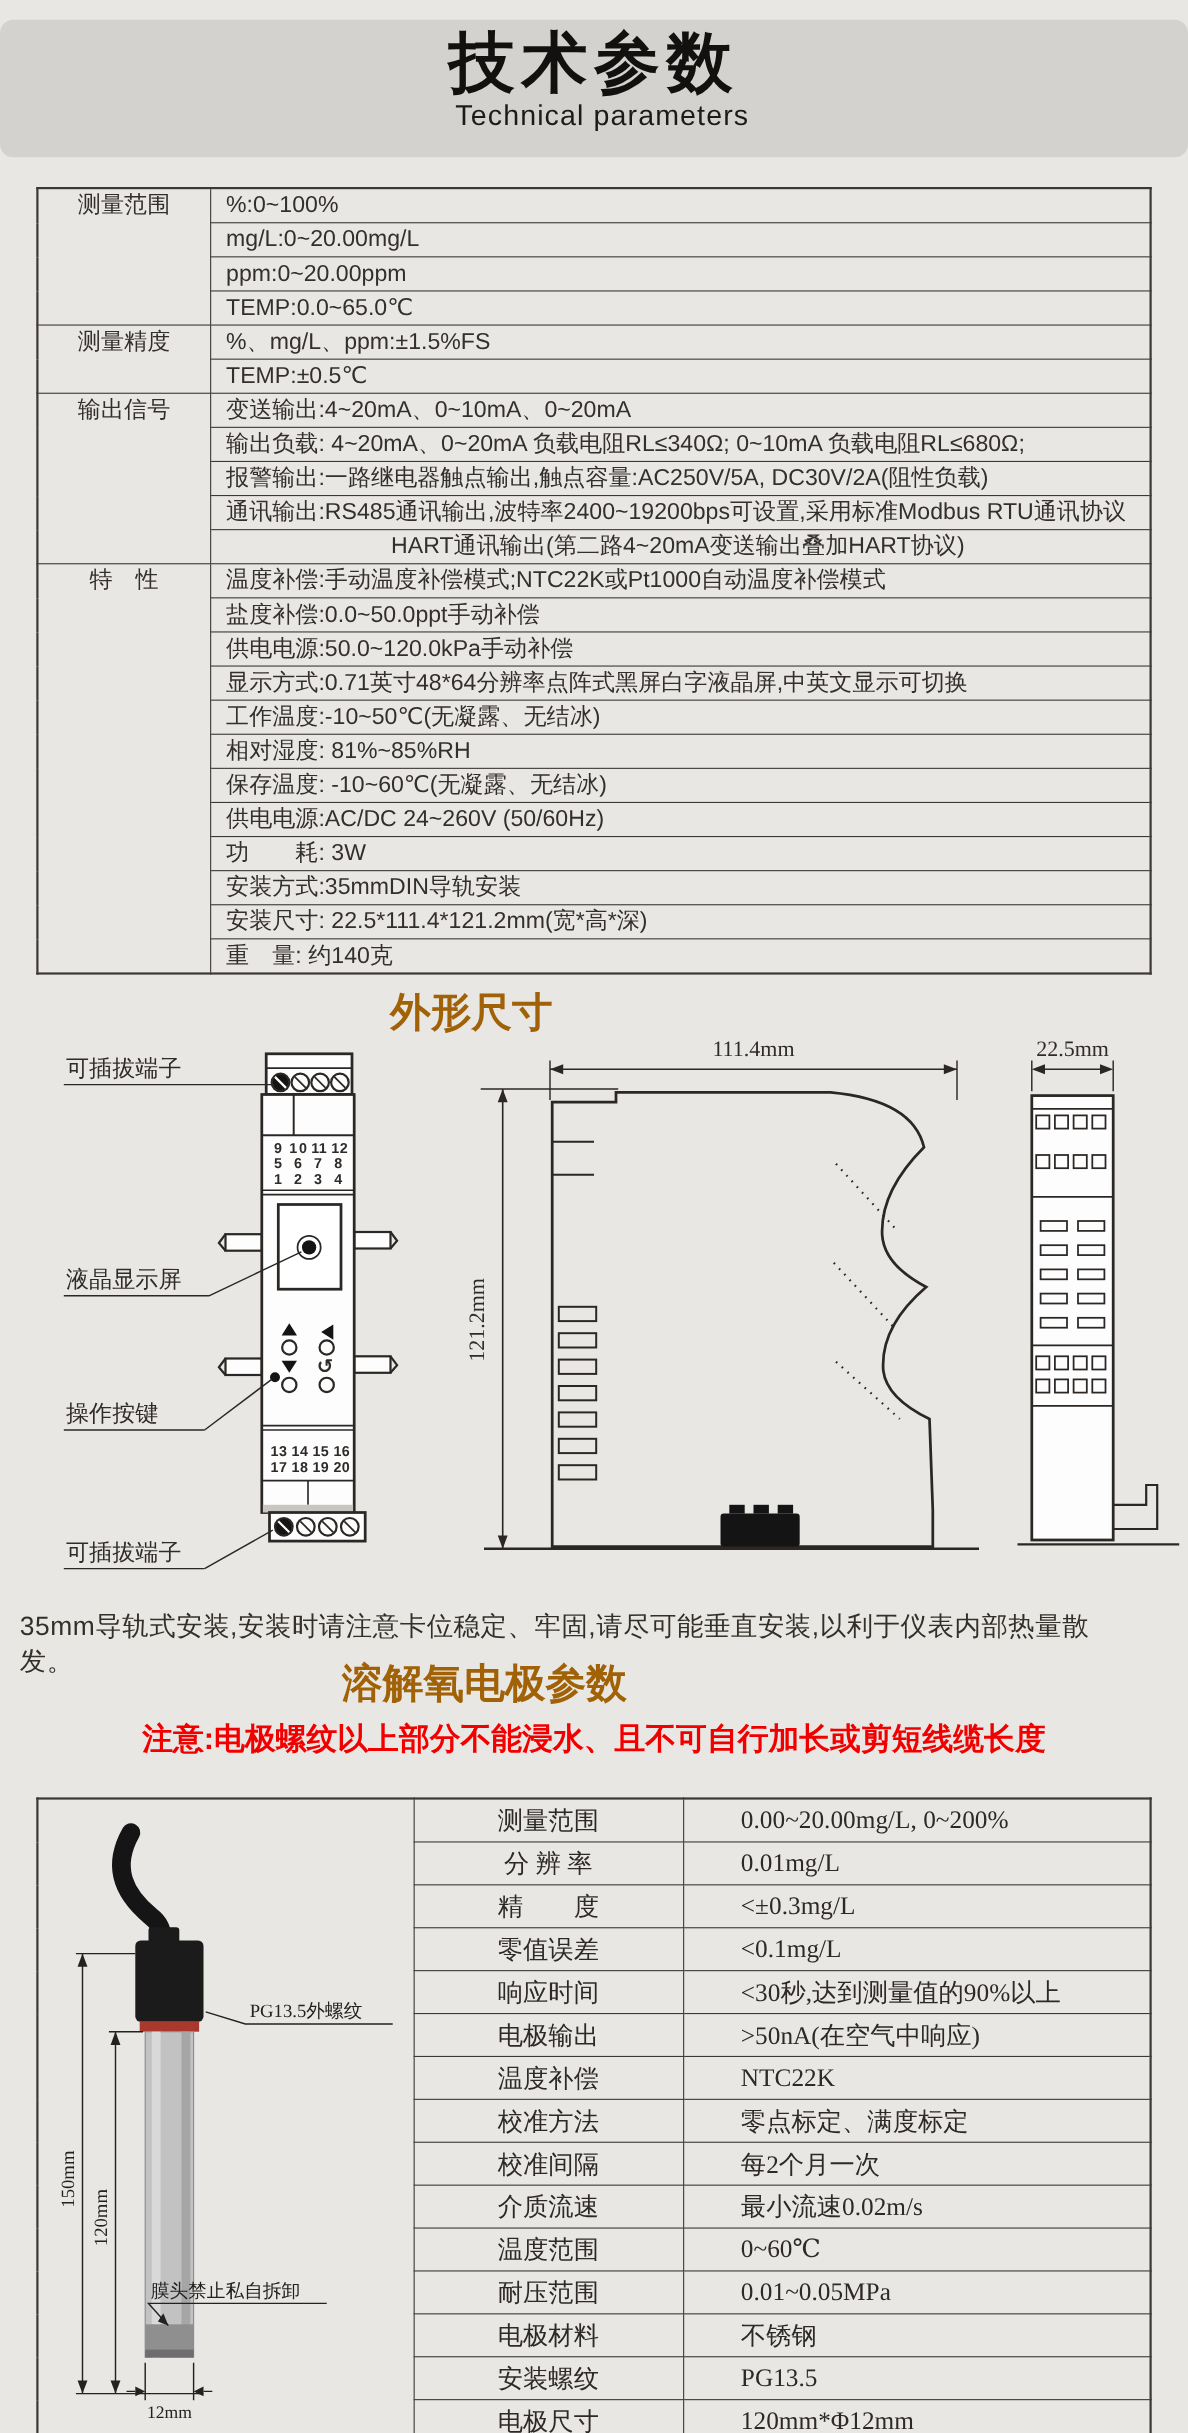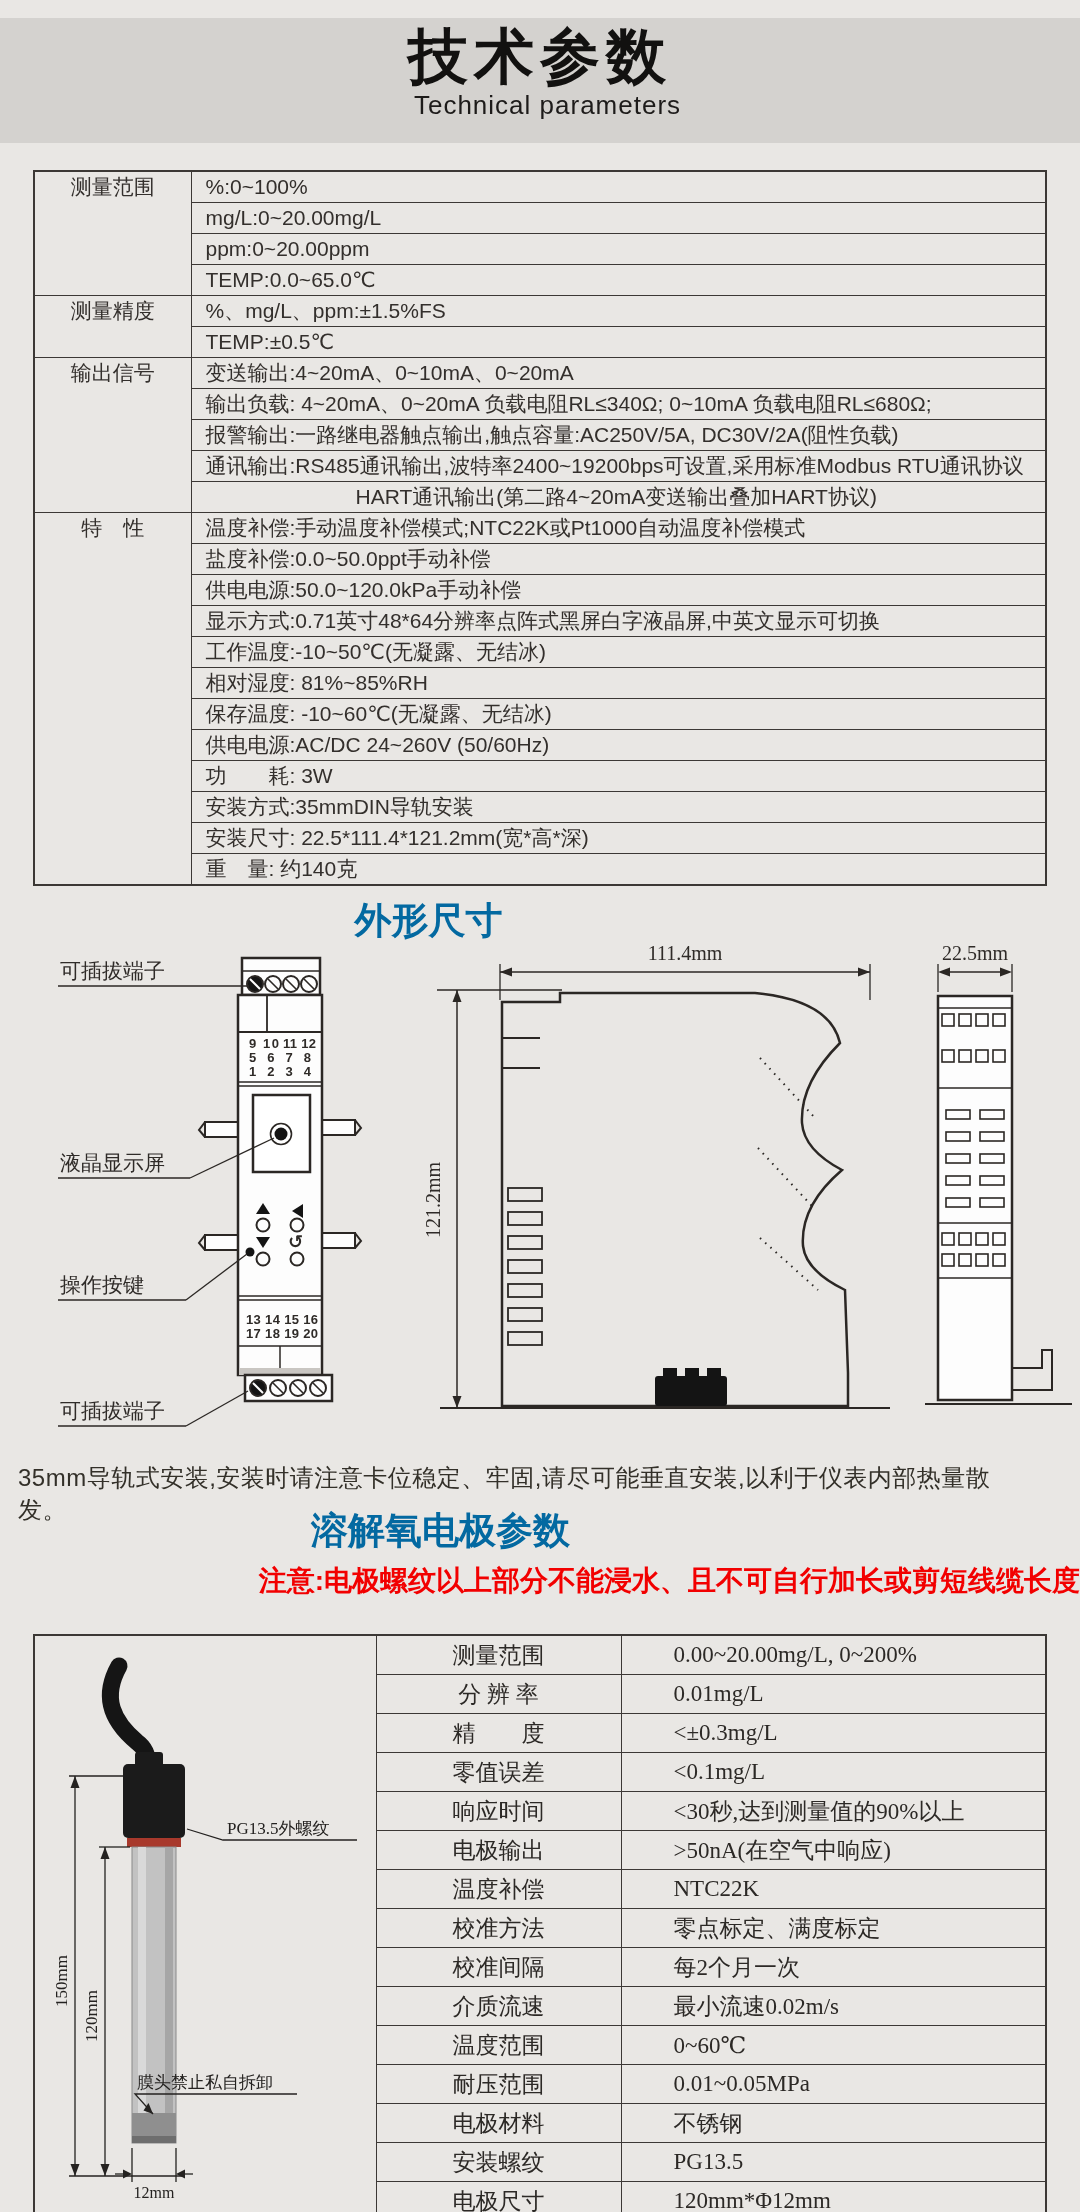--- a/index.html
+++ b/index.html
@@ -1,32 +1,32 @@
 <!DOCTYPE html>
 <html><head>
 <meta charset="utf-8">
 <style>
   html,body{margin:0;padding:0;background:#e9e7e4;}
   #page{position:relative;width:1080px;height:2212px;margin:0 auto;background:#e9e7e4;overflow:hidden;
         font-family:"Liberation Sans","DejaVu Sans",sans-serif;color:#332f2c;}
   
-  .band{position:absolute;left:0;top:18px;width:1080px;height:125px;background:#d4d2cf;text-align:center;}
+  .band{position:absolute;left:0;top:18px;width:1080px;height:125px;background:#d4d2cf;text-align:center;border-radius:12px;}
   .band h1{margin:6px 0 0 0;font-size:60px;font-weight:900;letter-spacing:6px;color:#121110;line-height:1.1;}
   .band .sub{font-size:26px;color:#1d1b1a;letter-spacing:1px;padding-left:15px;}
   
   .spec{position:absolute;left:33px;top:170px;width:1014px;border-collapse:collapse;table-layout:fixed;
         border:2px solid #3c3835;}
   .spec td{border:1px solid #3c3835;height:30px;font-size:21px;line-height:1.05;color:#332f2c;
            padding:0 4px 0 14px;white-space:nowrap;overflow:hidden;}
   .spec td.lbl{vertical-align:top;text-align:center;padding:4px 0 0 0;}
   .spec td.center{text-align:center;padding-left:0;}
   
-  .sec-title{position:absolute;left:0;width:857px;text-align:center;font-size:37px;font-weight:bold;color:#0369a1;}
+  .sec-title{position:absolute;left:0;width:857px;text-align:center;font-size:37px;font-weight:bold;color:#a16207;}
   .note{position:absolute;left:18px;top:1462px;width:1014px;font-size:24px;color:#333029;letter-spacing:0.5px;}
-  .warning{position:absolute;left:0;top:1562px;width:1080px;text-align:right;font-size:28px;font-weight:bold;}
+  .warning{position:absolute;left:0;top:1562px;width:1080px;text-align:center;font-size:28px;font-weight:bold;}
   
   .drawing{position:absolute;left:0;top:938px;}
   .drawing text{font-family:"Liberation Sans","DejaVu Sans",sans-serif;fill:#2f2b28;}
   .drawing .dimtxt{font-family:"Liberation Serif","DejaVu Serif",serif;font-size:20px;}
   .drawing .term{font-size:13px;font-weight:bold;}
   
   .etable{position:absolute;left:33px;top:1634px;width:1014px;border-collapse:collapse;table-layout:fixed;
           border:2px solid #3c3835;font-family:"Liberation Serif","DejaVu Serif",serif;}
   .etable td{border:1px solid #3c3835;height:38px;font-size:23px;color:#2c2926;white-space:nowrap;overflow:hidden;}
   .etable td.elbl{text-align:center;padding:0;}

